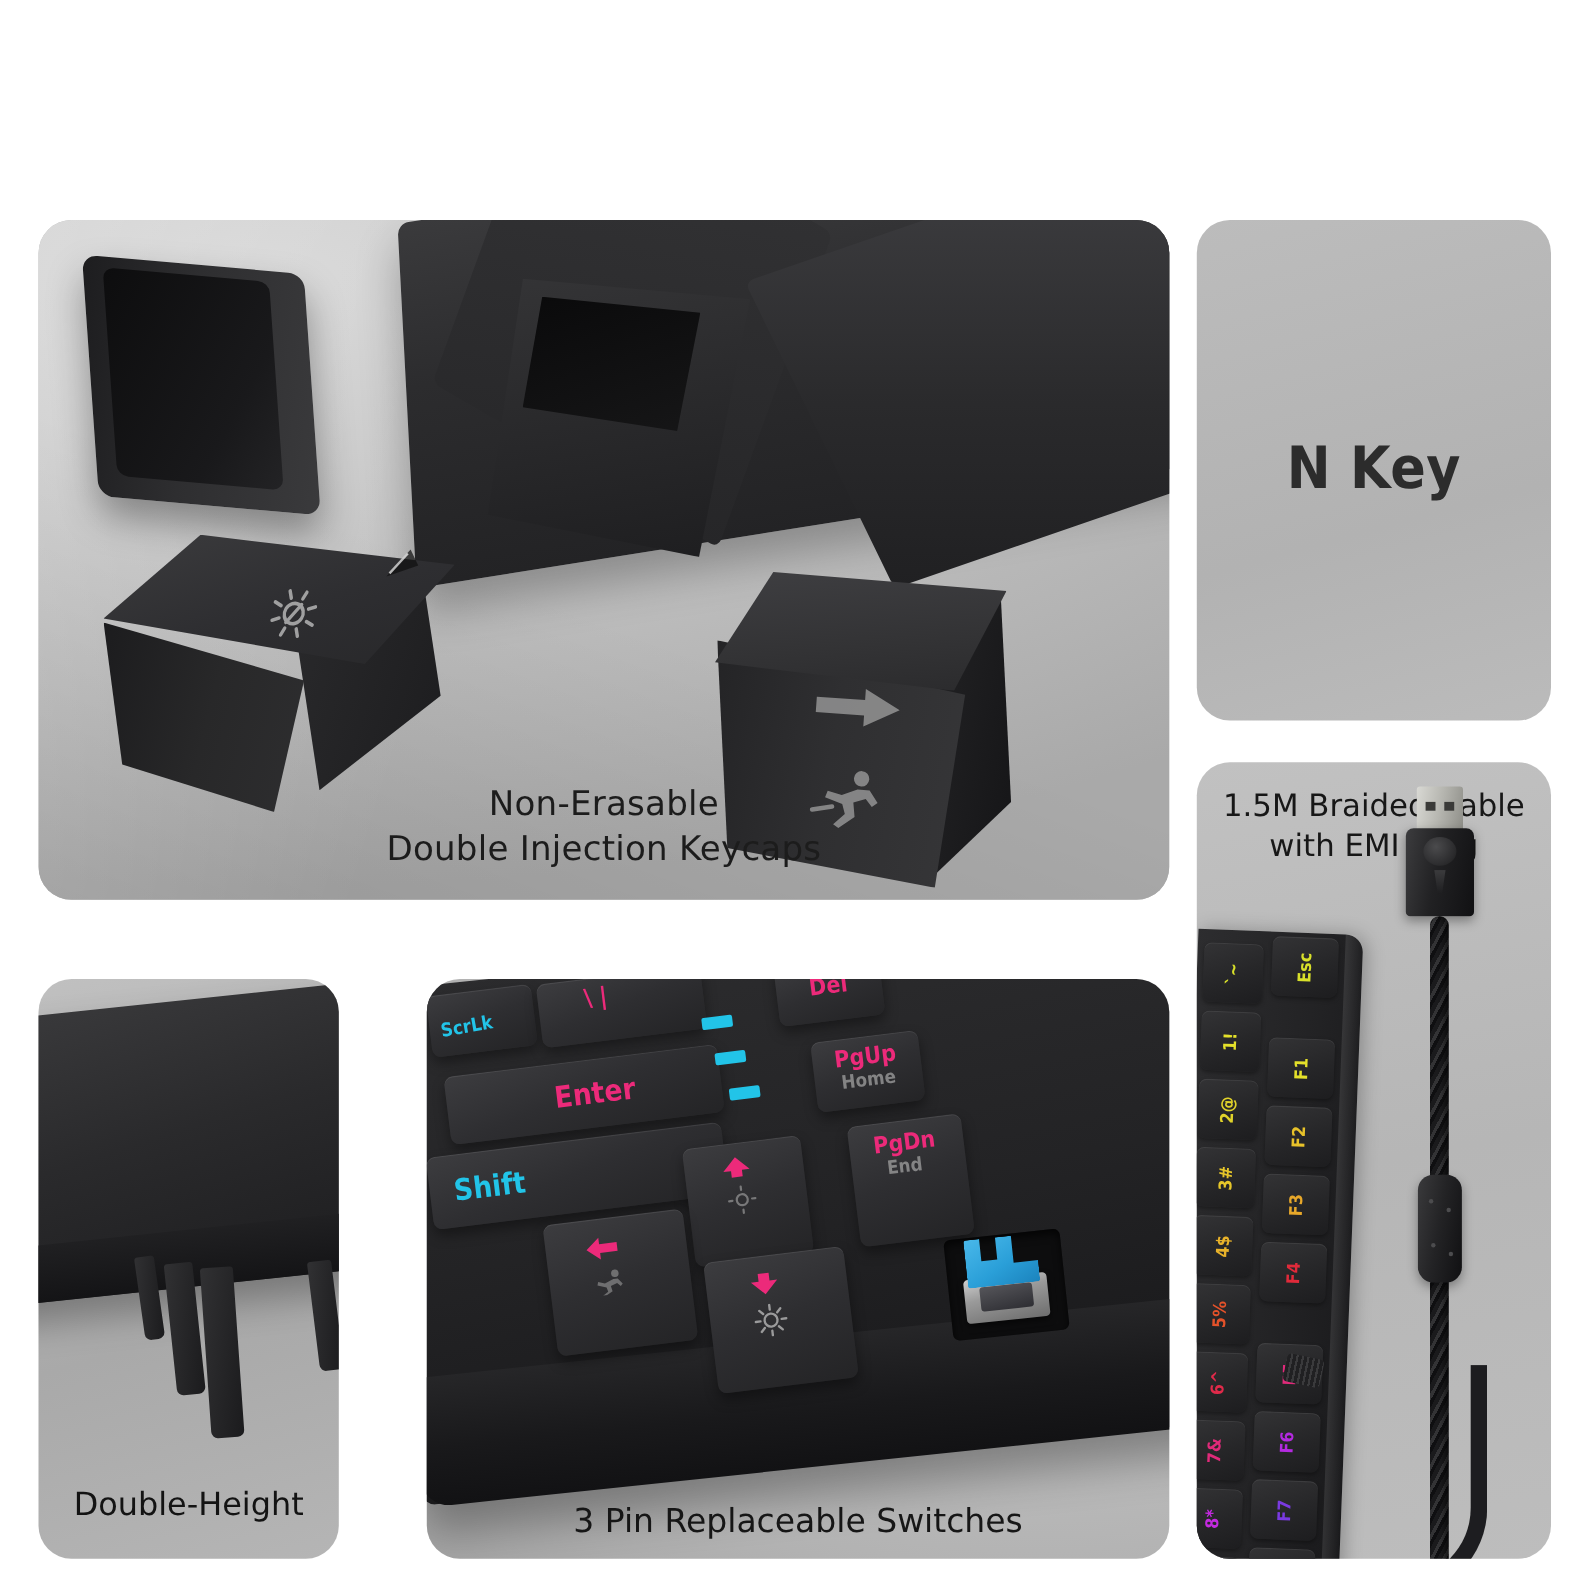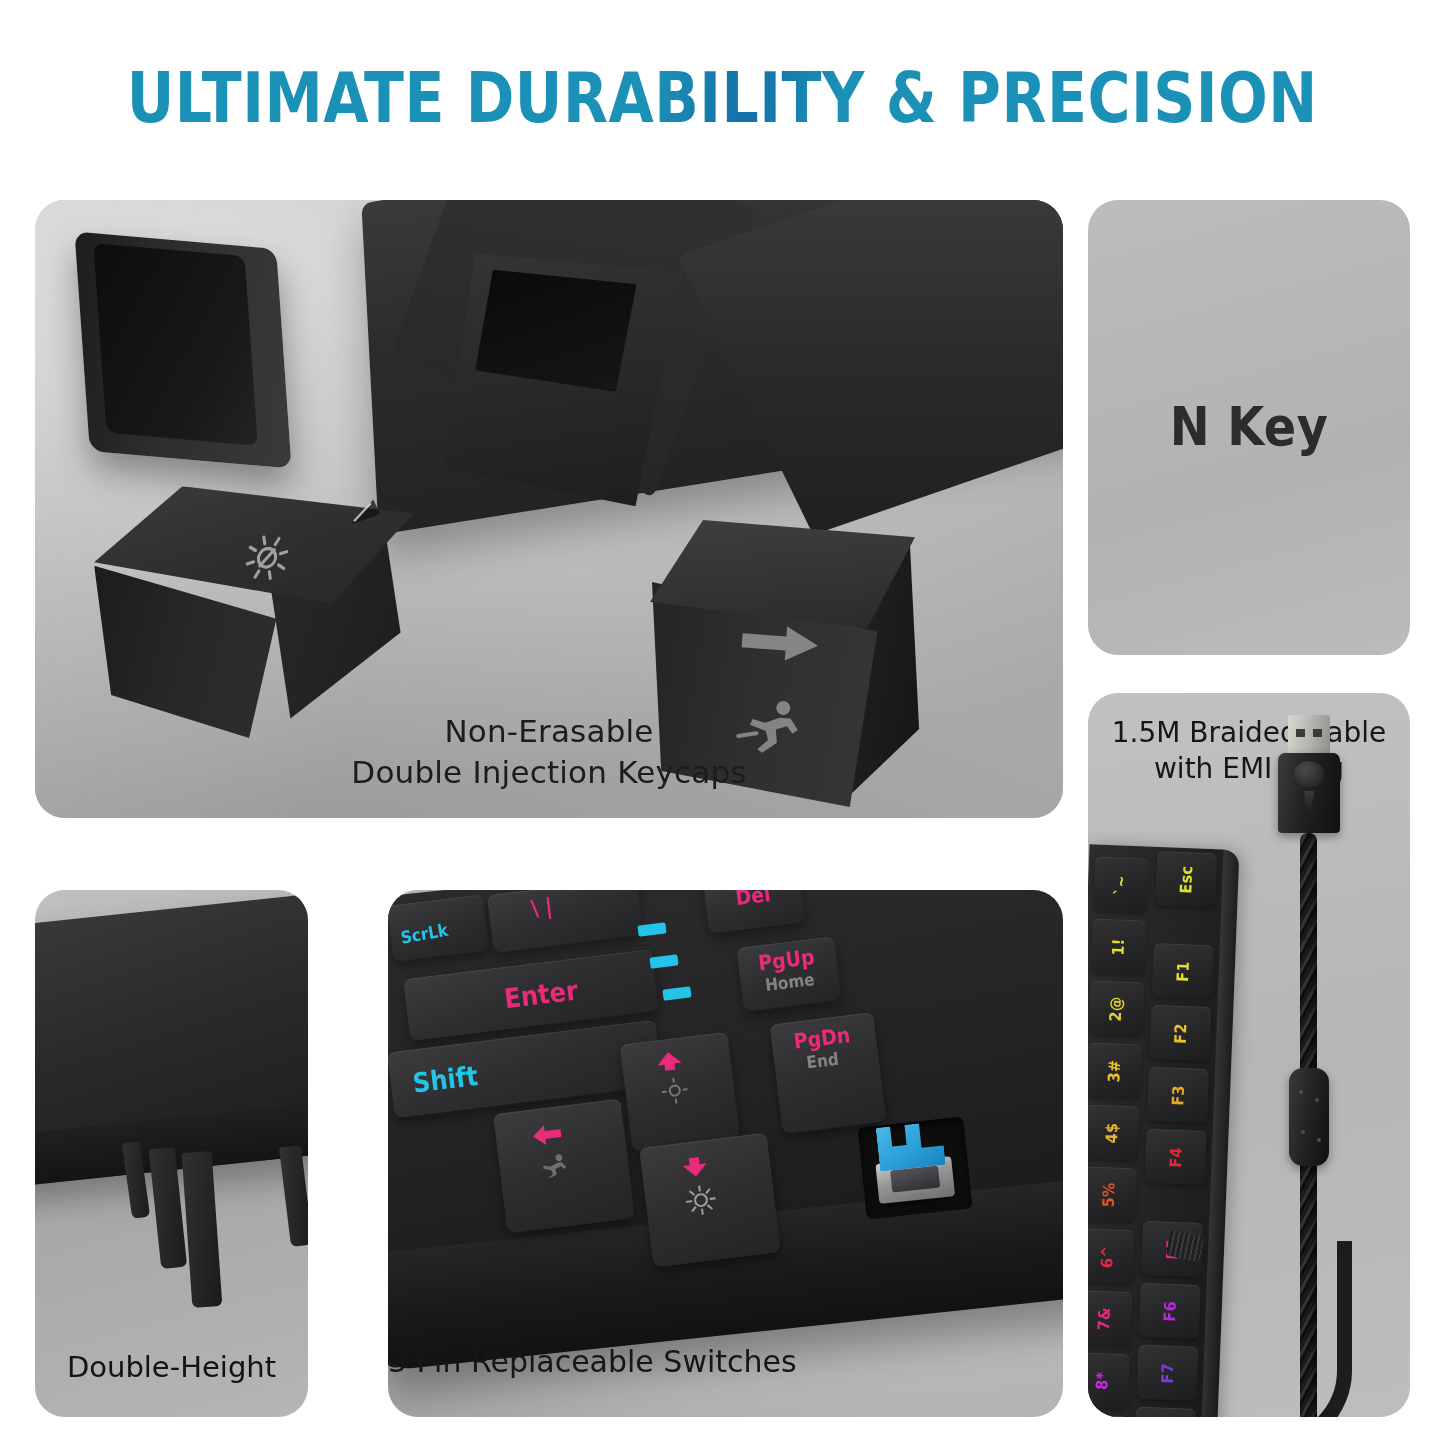--- a/index.html
+++ b/index.html
@@ -346,32 +346,29 @@
   }
   .sw-switch .housing i{
     position:absolute; left:14px; top:8px; width:48px; height:22px;
     background: linear-gradient(170deg,#55555a 0%, #2e2e33 100%);
     border-radius:3px;
   }
   .rgbstrip{
     position:absolute; border-radius:2px;
   }
   .sw-caption{
-    position:absolute; left:0; right:0; bottom:38px; 
+    position:absolute; left:0; right:0; bottom:16px; text-align:center;
     color:#161616; font-size:30px; font-family:"DejaVu Sans", sans-serif;
   }
 </style>
 </head>
 <body>
 
 <div class="page">
 
-  <div class="title-bar">
-    <div class="title-text">ULTIMATE DURABILITY &amp; PRECISION</div>
-  </div>
 
   <div class="panel" id="panel-keycaps">
     <div class="kc-bg"></div>
     <div class="kbslab"></div>
     <div class="kbslab3"></div>
     <div class="kbslab2"></div>
 
     <div class="cap-hollow-a">
       <div class="wall"></div>
         <div class="inner"></div>

